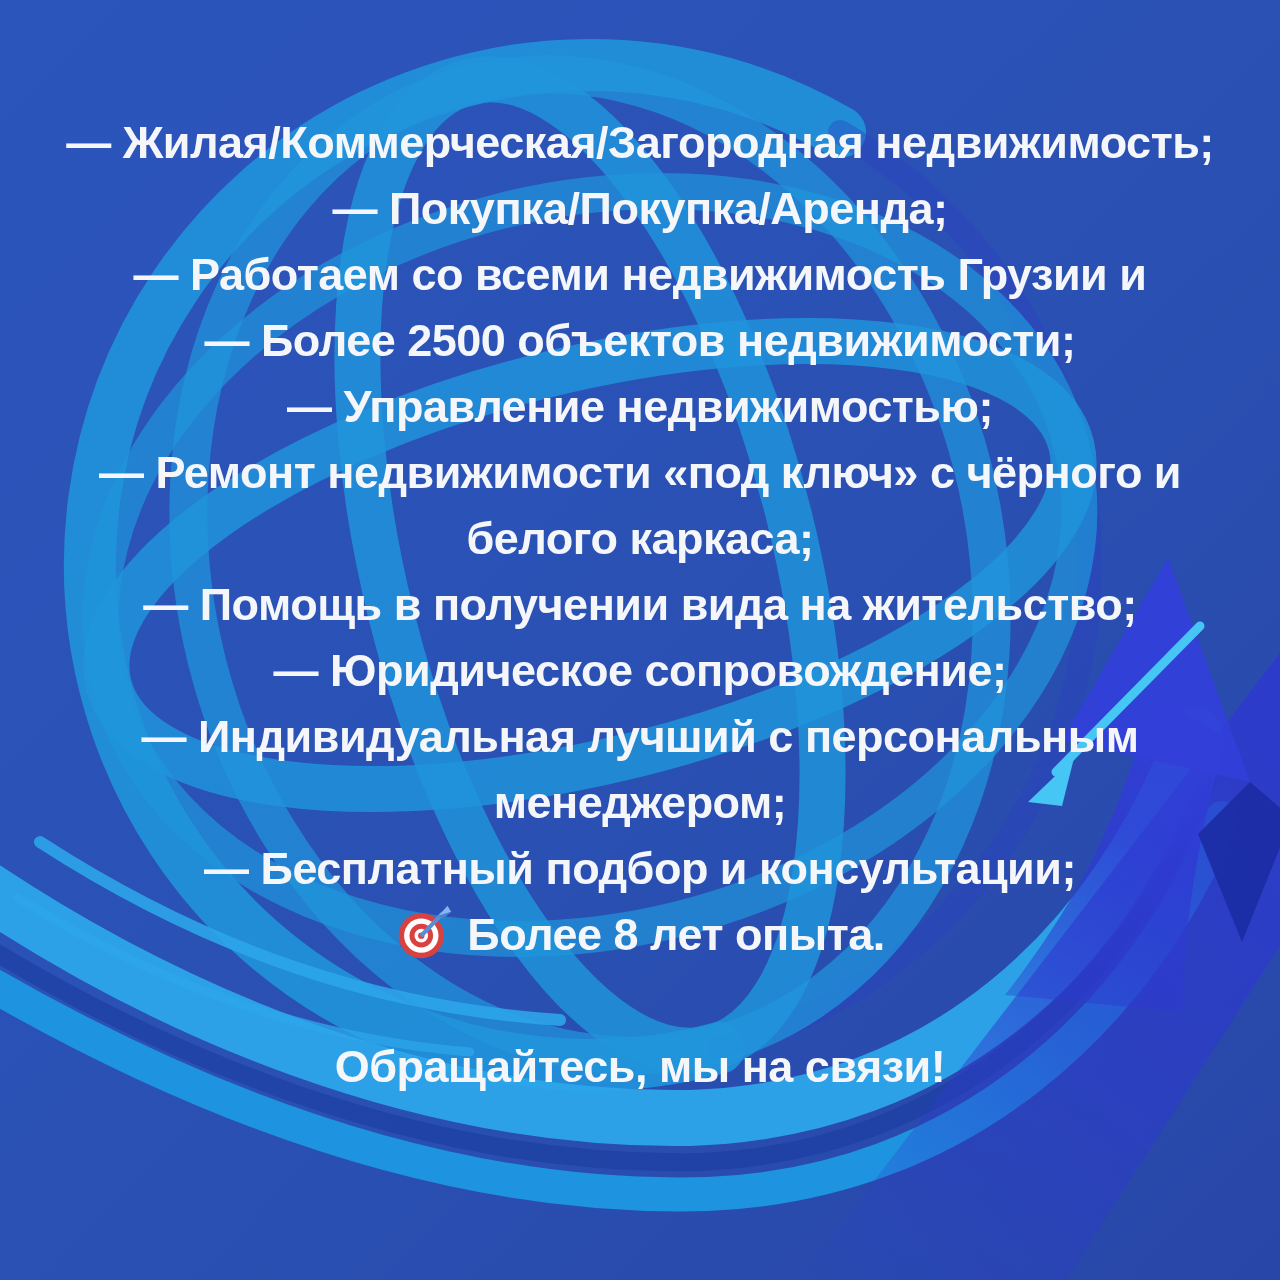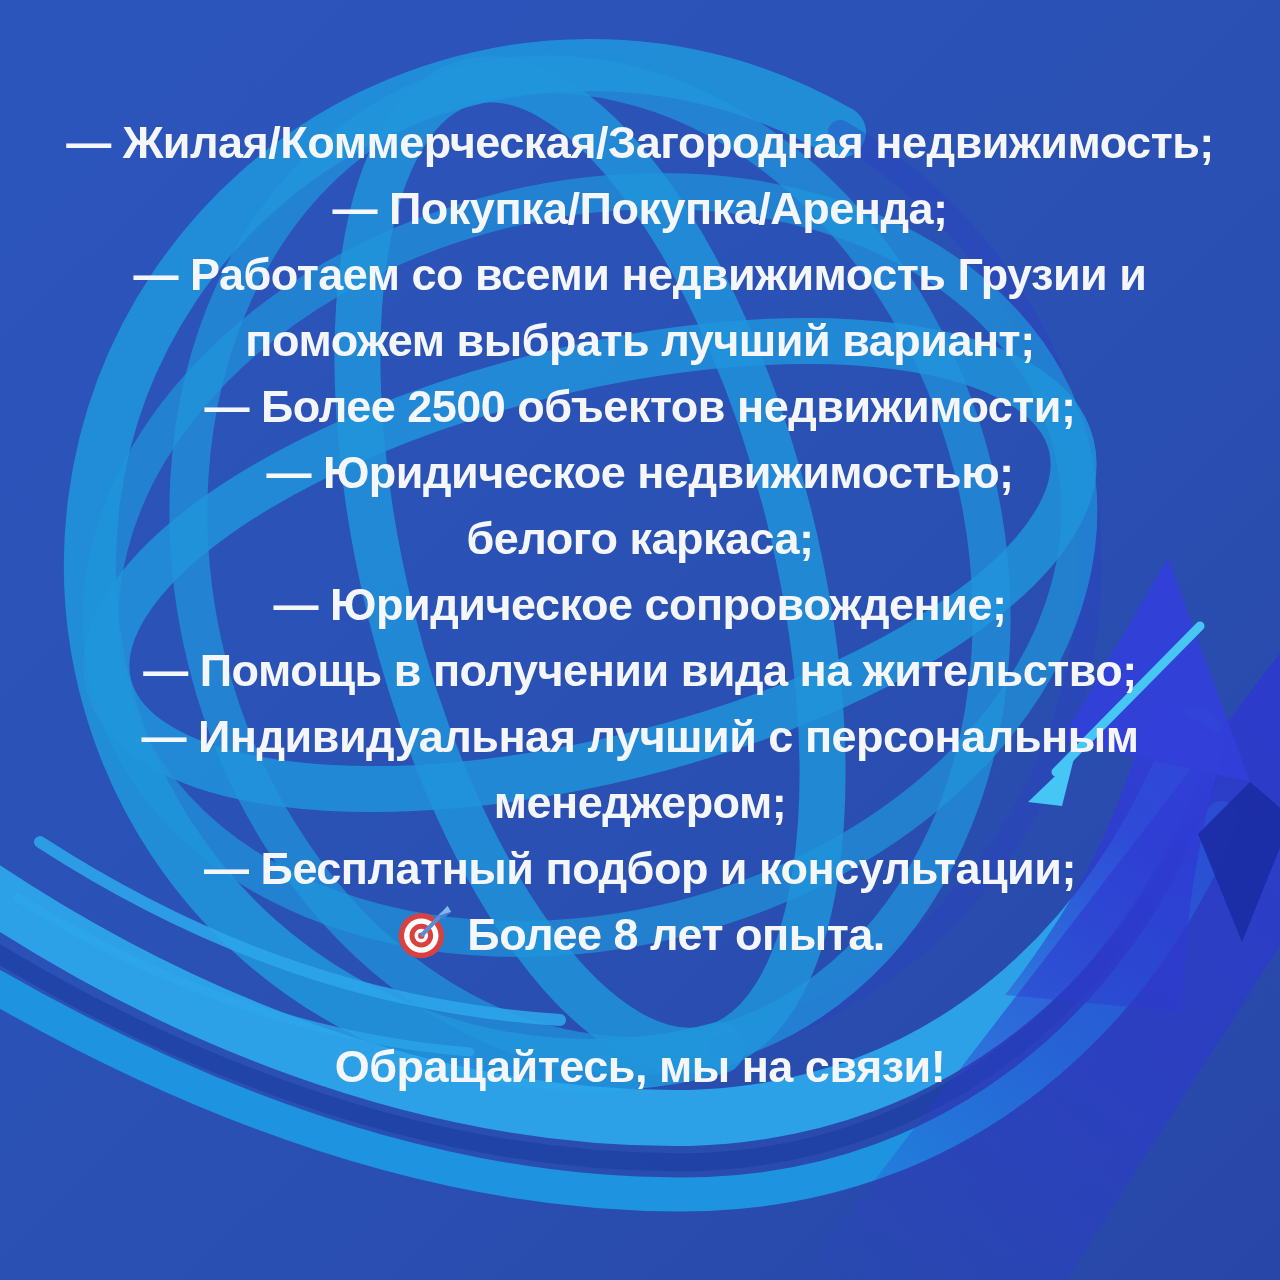--- a/index.html
+++ b/index.html
@@ -77,26 +77,26 @@
       <polygon points="1250,782 1292,818 1242,942 1198,834" fill="#1B2CA4" opacity="0.92"></polygon>
       <path d="M 1056 772 L 1200 626" stroke="#46C6F4" stroke-width="9" fill="none" stroke-linecap="round"></path>
       <polygon points="1028,802 1074,758 1062,806" fill="#46C6F4"></polygon>
     </g>
   </svg>
 
   <div class="text-block">
     <div class="line">— Жилая/Коммерческая/Загородная недвижимость;</div>
     <div class="line">— Покупка/Покупка/Аренда;</div>
     <div class="line">— Работаем со всеми недвижимость Грузии и</div>
-    <div class="line">поможем выбрать лучший вариант;</div>
     <div class="line">— Более 2500 объектов недвижимости;</div>
-    <div class="line">— Юридическое недвижимостью;</div>
+    <div class="line">— Управление недвижимостью;</div>
+    <div class="line">— Ремонт недвижимости «под ключ» с чёрного и</div>
     <div class="line">белого каркаса;</div>
+    <div class="line">— Помощь в получении вида на жительство;</div>
     <div class="line">— Юридическое сопровождение;</div>
-    <div class="line">— Помощь в получении вида на жительство;</div>
     <div class="line">— Индивидуальная лучший с персональным</div>
     <div class="line">менеджером;</div>
     <div class="line">— Бесплатный подбор и консультации;</div>
 
     <div class="line experience-line">
       <span class="dart-wrap">
         <svg viewBox="0 0 64 64" width="58" height="58" xmlns="http://www.w3.org/2000/svg" aria-hidden="true">
           <circle cx="29" cy="36" r="25" fill="#D94040"></circle>
           <circle cx="29" cy="36" r="19" fill="#FDFDFD"></circle>
           <circle cx="29" cy="36" r="13" fill="#D94040"></circle>

